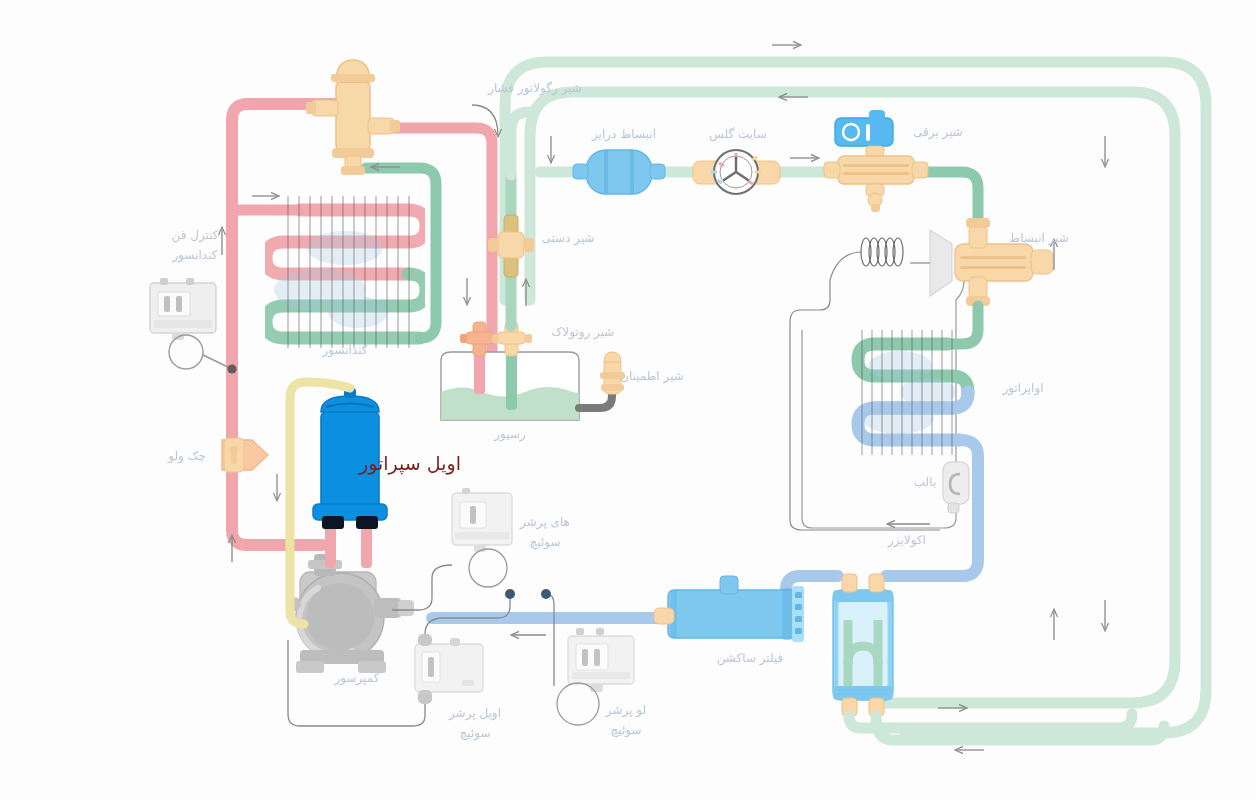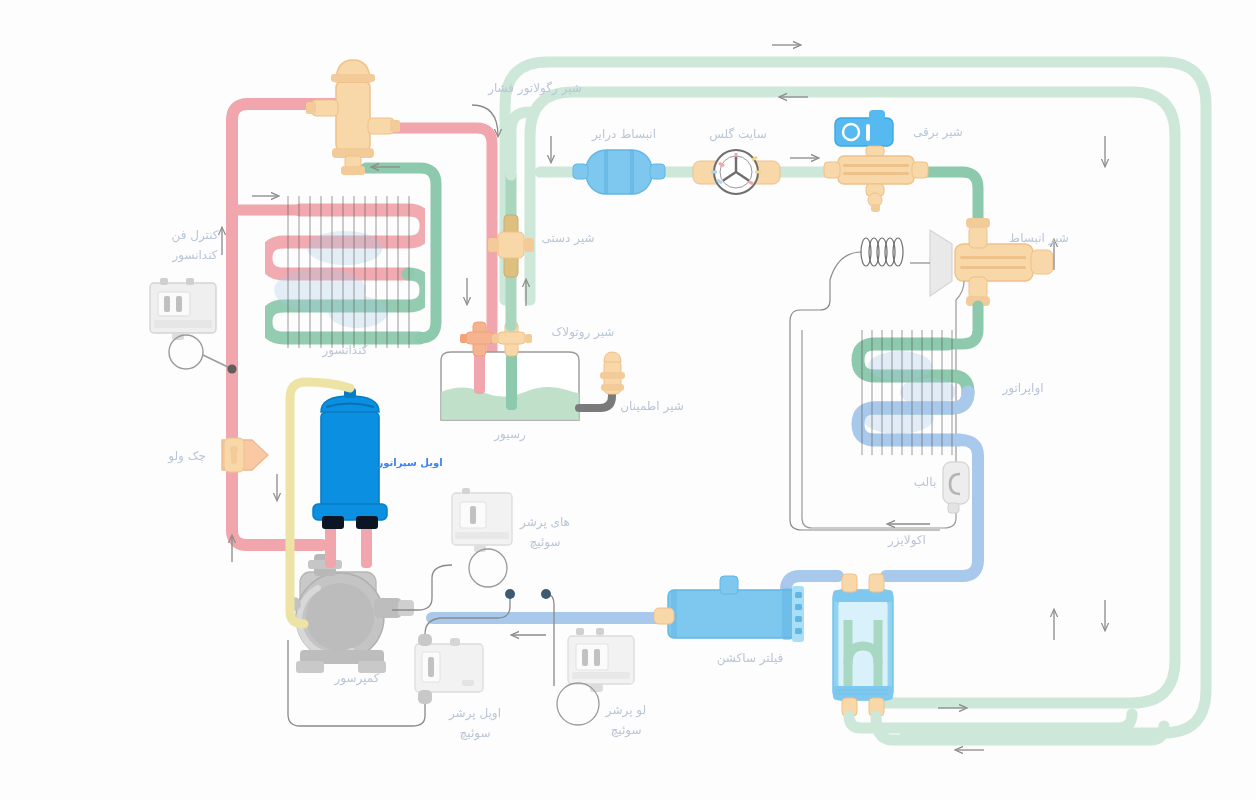--- a/index.html
+++ b/index.html
@@ -18,21 +18,21 @@
     color:#b9c6d8;
     font-size:12px;
     line-height:20px;
     white-space:pre;
     direction:rtl;
     unicode-bidi:embed;
     text-align:center;
     pointer-events:none;
     user-select:none;
   }
-  .lbl.strong{color:#3b82f6;font-weight:bold;font-size:10px;}
+  .lbl.strong{color:#7f1d1d;font-weight:normal;font-size:19px;}
 </style>
 </head>
 <body>
 
 <div id="stage">
 
   <svg id="svgroot" viewBox="0 0 1256 800" xmlns="http://www.w3.org/2000/svg">
     <defs>
       <marker id="ah" viewBox="0 0 10 10" refX="8" refY="5" markerWidth="7" markerHeight="7" orient="auto-start-reverse">
         <path d="M0,1 L9,5 L0,9" fill="none" stroke="#8a8a8a" stroke-width="1.3"></path>
@@ -465,21 +465,21 @@
 
   <div class="lbl" style="left:590px;top:700px;width:72px;">لو پرشر
 سوئیچ</div>
 
   <div class="lbl" style="left:528px;top:228px;width:80px;">شیر دستی</div>
 
   <div class="lbl" style="left:536px;top:322px;width:94px;">شیر روتولاک</div>
 
   <div class="lbl" style="left:466px;top:424px;width:88px;">رسیور</div>
 
-  <div class="lbl" style="left:604px;top:366px;width:96px;margin-top:30px;">شیر اطمینان</div>
+  <div class="lbl" style="left:604px;top:366px;width:96px;">شیر اطمینان</div>
 
   <div class="lbl" style="left:578px;top:124px;width:92px;">انبساط درایر</div>
 
   <div class="lbl" style="left:696px;top:124px;width:84px;">سایت گلس</div>
 
   <div class="lbl" style="left:900px;top:122px;width:76px;">شیر برقی</div>
 
   <div class="lbl" style="left:996px;top:228px;width:86px;">شیر انبساط</div>
 
   <div class="lbl" style="left:980px;top:378px;width:86px;">اواپراتور</div>

